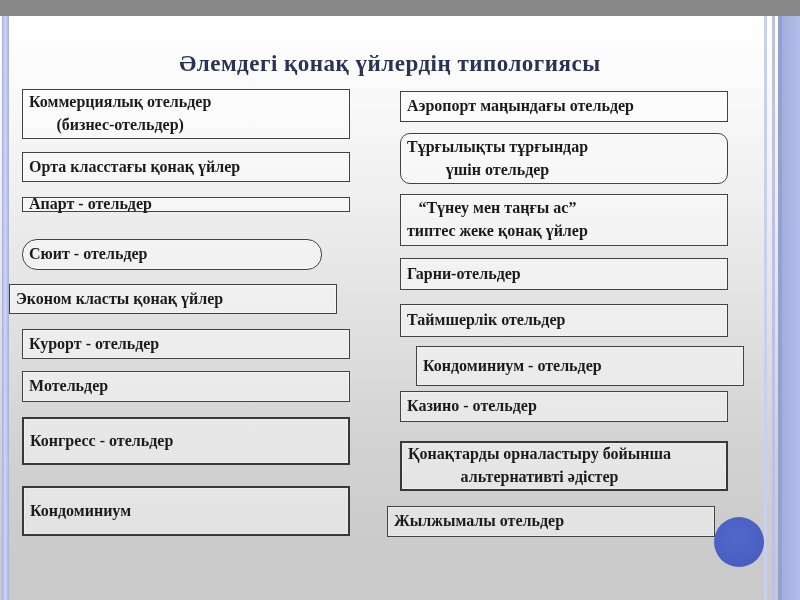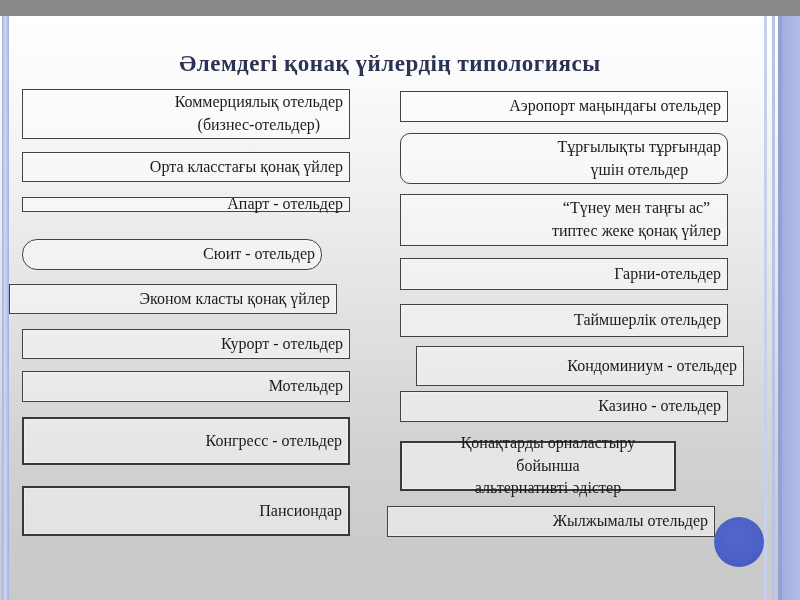--- a/index.html
+++ b/index.html
@@ -33,23 +33,24 @@
     text-align:center;
     font-size:23px;
     color:#2c3253;
     letter-spacing:.5px;
   }
   .box{
     position:absolute;
     box-sizing:border-box;
     border:1.5px solid #424242;
     background:rgba(255,255,255,0.45);
-    display:flex;align-items:center;justify-content:flex-end;
+    display:flex;align-items:center;justify-content:flex-start;
     text-align:center;
     box-shadow:0 0 0 0.5px rgba(255,255,255,0.6) inset;
+    font-weight:bold;
   }
   .box.thick{border-width:2px;border-color:#383838;}
   .box .label{
     font-size:16px;
     line-height:1.42;
     color:#1b1b1b;
     white-space:pre-line;
     padding:0 6px;
   }
   .accent-circle{
@@ -88,21 +89,21 @@
       <div class="box" style="left: 22px; top: 313px; width: 328px; height: 30px;">
         <span class="label">Курорт - отельдер</span>
       </div>
       <div class="box" style="left: 22px; top: 355px; width: 328px; height: 31px;">
         <span class="label">Мотельдер</span>
       </div>
       <div class="box thick" style="left: 22px; top: 401px; width: 328px; height: 48px;">
         <span class="label">Конгресс - отельдер</span>
       </div>
       <div class="box thick" style="left: 22px; top: 470px; width: 328px; height: 50px;">
-        <span class="label">Пансиондар</span>
+        <span class="label">Кондоминиум</span>
       </div>
       <div class="box" style="left: 400px; top: 75px; width: 328px; height: 31px;">
         <span class="label">Аэропорт маңындағы отельдер</span>
       </div>
       <div class="box" style="left: 400px; top: 117px; width: 328px; height: 51px; border-radius: 10px;">
         <span class="label">Тұрғылықты тұрғындар
 үшін отельдер</span>
       </div>
       <div class="box" style="left: 400px; top: 178px; width: 328px; height: 52px;">
         <span class="label">“Түнеу мен таңғы ас”
@@ -113,21 +114,21 @@
       </div>
       <div class="box" style="left: 400px; top: 288px; width: 328px; height: 33px;">
         <span class="label">Таймшерлік отельдер</span>
       </div>
       <div class="box" style="left: 416px; top: 330px; width: 328px; height: 40px;">
         <span class="label">Кондоминиум - отельдер</span>
       </div>
       <div class="box" style="left: 400px; top: 375px; width: 328px; height: 31px;">
         <span class="label">Казино - отельдер</span>
       </div>
-      <div class="box thick" style="left: 400px; top: 425px; width: 276px; height: 50px; padding-left: 20px;">
+      <div class="box thick" style="left: 400px; top: 425px; width: 328px; height: 50px;">
         <span class="label">Қонақтарды орналастыру бойынша
 альтернативті әдістер</span>
       </div>
       <div class="box" style="left: 387px; top: 490px; width: 328px; height: 31px;">
         <span class="label">Жылжымалы отельдер</span>
       </div>
     </div>
 
   <div class="accent-circle"></div>
 </div>

